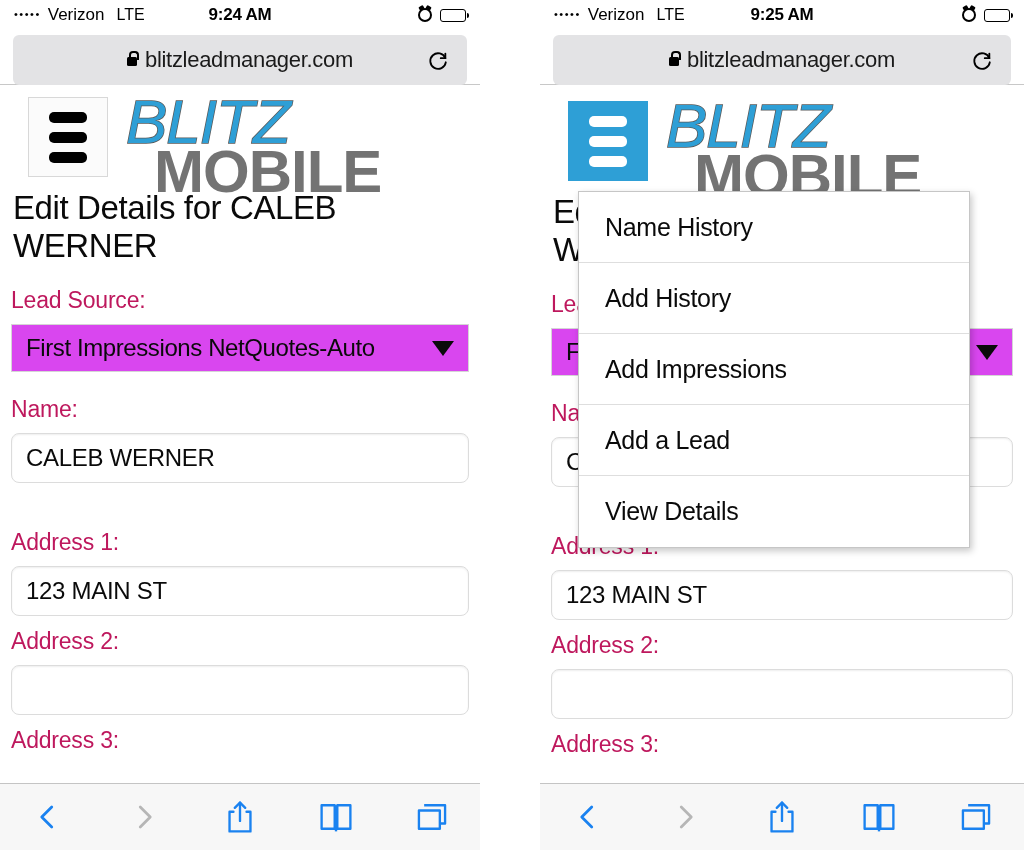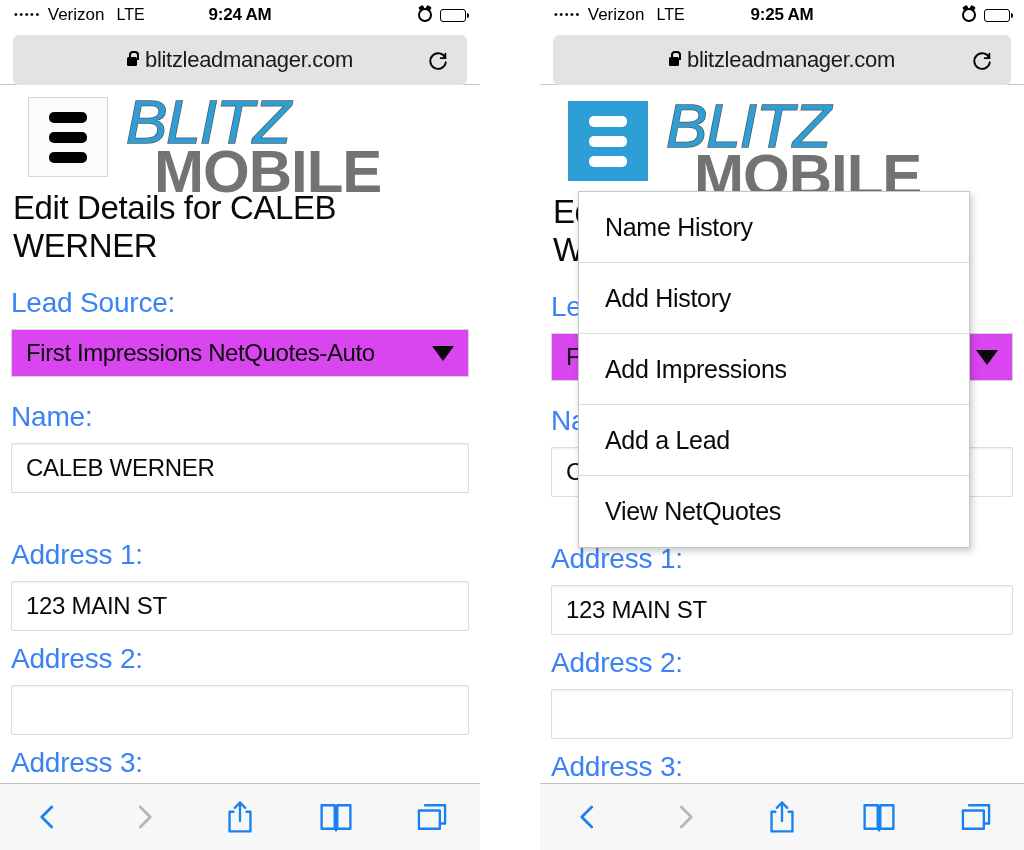--- a/index.html
+++ b/index.html
@@ -205,22 +205,22 @@
 
   
   .form { padding: 0 11px; margin-top: 8px; }
   .form-title {
     font-size: 33px;
     color: #0a0a0a;
     letter-spacing: -0.4px;
     margin: 0 0 22px 2px;
   }
   .field-label {
-    font-size: 28px;
-    color: #3b82f6;
+    font-size: 23px;
+    color: #be185d;
     margin-bottom: 10px;
     letter-spacing: -0.2px;
   }
   .select-box {
     height: 48px;
     background: #d946ef;
     border: 1px solid #d5d5d5;
     display: flex;
     align-items: center;
     padding: 0 14px;
@@ -233,21 +233,21 @@
     margin-left: auto;
     width: 0; height: 0;
     border-left: 11px solid transparent;
     border-right: 11px solid transparent;
     border-top: 15px solid #0a0a0a;
   }
   .text-input {
     height: 50px;
     background: #ffffff;
     border: 1px solid #dcdcdc;
-    border-radius: 1px;
+    border-radius: 8px;
     box-shadow: inset 0 1px 2px rgba(0,0,0,0.07);
     display: flex;
     align-items: center;
     padding: 0 14px;
     font-size: 24px;
     color: #0a0a0a;
     letter-spacing: -0.3px;
   }
   .gap-lg { height: 46px; }
   .gap-sm { height: 12px; }
@@ -506,21 +506,21 @@
 
           <div class="field-label">Address 3:</div>
         </div>
 
         <div class="menu">
           <div class="menu-caret"></div>
           <div class="menu-item">Name History</div>
           <div class="menu-item">Add History</div>
           <div class="menu-item">Add Impressions</div>
           <div class="menu-item">Add a Lead</div>
-          <div class="menu-item">View NetQuotes</div>
+          <div class="menu-item">View Details</div>
         </div>
       </div>
 
       <div class="toolbar">
         <div class="tb-btn">
           <svg viewBox="0 0 24 24" width="30" height="30" fill="none" stroke="currentColor" stroke-width="2.2" stroke-linecap="round" stroke-linejoin="round">
             <polyline points="15 4 7 12 15 20"></polyline>
           </svg>
         </div>
         <div class="tb-btn disabled">

